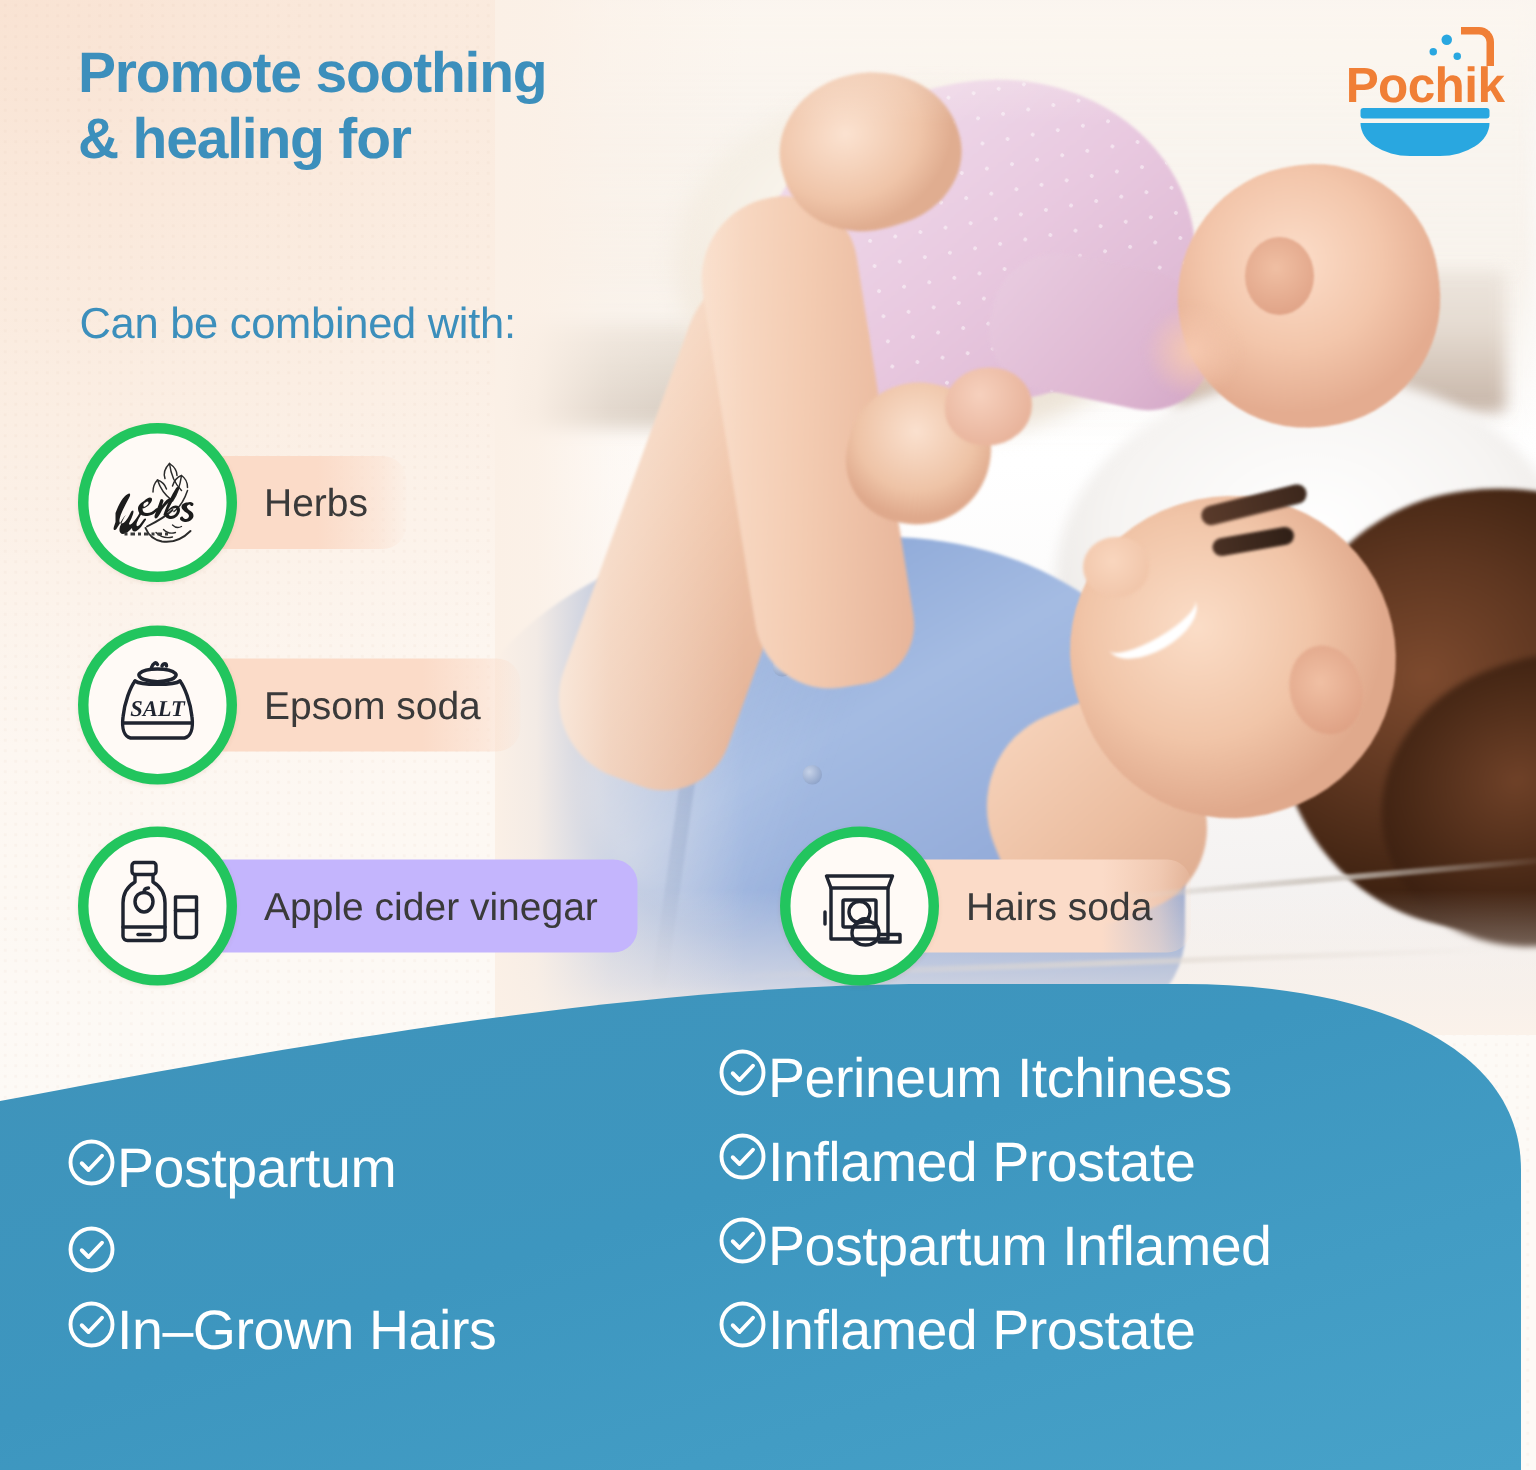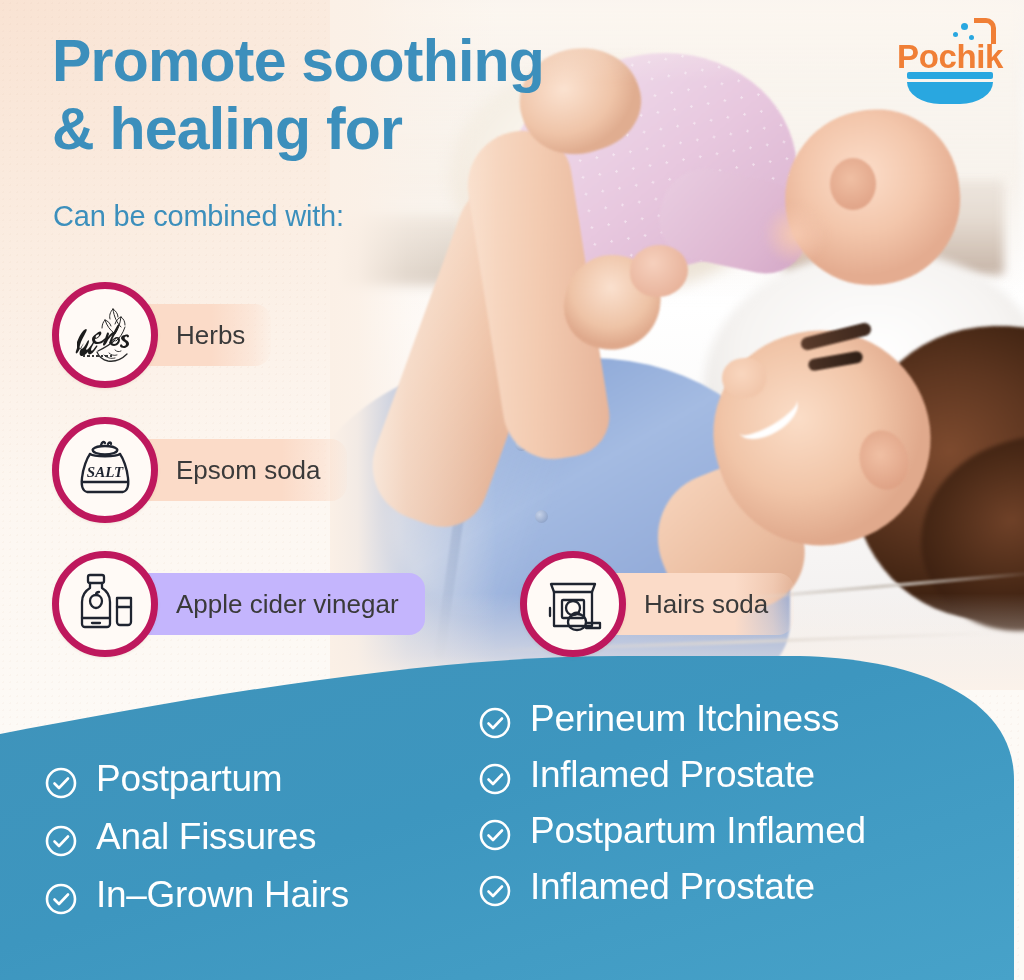--- a/index.html
+++ b/index.html
@@ -243,21 +243,21 @@
     background:
       linear-gradient(90deg, #fbf0e6 0%, rgba(251,240,230,.92) 4%, rgba(251,240,230,.45) 11%, rgba(251,240,230,0) 24%),
       linear-gradient(0deg, #fbf2ea 0%, rgba(251,242,234,.55) 5%, rgba(251,242,234,0) 14%),
       linear-gradient(180deg, rgba(253,246,239,.55) 0%, rgba(253,246,239,0) 12%);
     pointer-events:none;
   }
 
   
   .headline{
     position:absolute; left:52px; top:28px;
-    font-size:59px; line-height:1.15; font-weight:bold;
+    font-size:38px; line-height:1.15; font-weight:bold;
     color:#3c8fbc; letter-spacing:-.8px;
     white-space:pre-line;
   }
   .subhead{
     position:absolute; left:53px; top:200px;
     font-size:29px; font-weight:normal; color:#3c8fbc;
     letter-spacing:-.2px;
   }
 
   
@@ -292,21 +292,21 @@
   .d1{ right:38px; top:7px;  width:7px; height:7px; }
   .d2{ right:48px; top:16px; width:5px; height:5px; }
   .d3{ right:32px; top:19px; width:5px; height:5px; }
 
   
   .combo{ position:absolute; }
   .combo .circle{
     position:absolute; left:0; top:0;
     width:106px; height:106px; border-radius:50%;
     background:#fffaf6;
-    border:7px solid #be185d;
+    border:7px solid #22c55e;
     z-index:3;
     display:flex; align-items:center; justify-content:center;
     box-shadow:0 1px 3px rgba(150,100,60,.12);
   }
   .combo .pill{
     position:absolute; top:22px; left:62px;
     height:62px;
     display:flex; align-items:center;
     padding:0 26px 0 62px;
     font-size:26px; color:#3a3a3a;
@@ -334,22 +334,22 @@
   }
   .blue-shape{
     position:absolute; inset:0;
   }
   .cond-list{
     position:absolute; color:#ffffff;
   }
   .cond-left { left:44px; top:128px; }
   .cond-right{ left:478px; top:68px; }
   .cond-row{
-    display:flex; align-items:flex-end;
-    gap:18px; margin-bottom:16px;
+    display:flex; align-items:flex-start;
+    margin-bottom:16px;
   }
   .cond-row .chk{
     flex:0 0 auto; width:34px; height:34px;
   }
   .cond-row .txt{
     font-size:37px; font-weight:normal; letter-spacing:-.3px;
     color:#ffffff; white-space:nowrap;
   }
   .cond-right .cond-row{ margin-bottom:14px; }
 </style>
@@ -537,21 +537,20 @@
         </span>
         <span class="txt">Postpartum</span>
       </div>
       <div class="cond-row">
         <span class="chk">
           <svg width="34" height="34" viewBox="0 0 34 34">
               <circle cx="17" cy="17" r="14" fill="none" stroke="#fff" stroke-width="2.6"></circle>
               <path d="M10.5 17.5l4.5 4.5 9-9.5" fill="none" stroke="#fff" stroke-width="2.6" stroke-linecap="round" stroke-linejoin="round"></path>
             </svg>
         </span>
-        <span class="txt">Anal Fissures</span>
       </div>
       <div class="cond-row">
         <span class="chk">
           <svg width="34" height="34" viewBox="0 0 34 34">
               <circle cx="17" cy="17" r="14" fill="none" stroke="#fff" stroke-width="2.6"></circle>
               <path d="M10.5 17.5l4.5 4.5 9-9.5" fill="none" stroke="#fff" stroke-width="2.6" stroke-linecap="round" stroke-linejoin="round"></path>
             </svg>
         </span>
         <span class="txt">In–Grown Hairs</span>
       </div>

